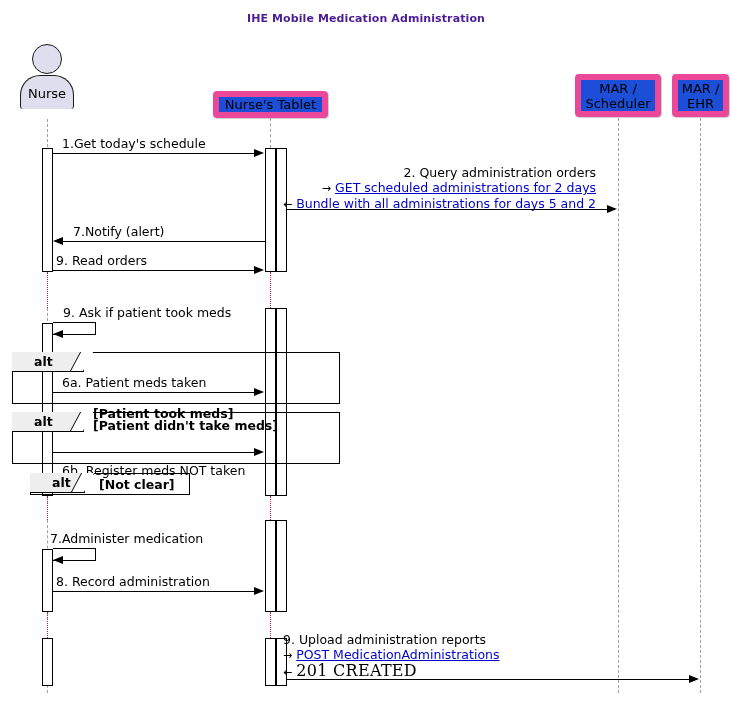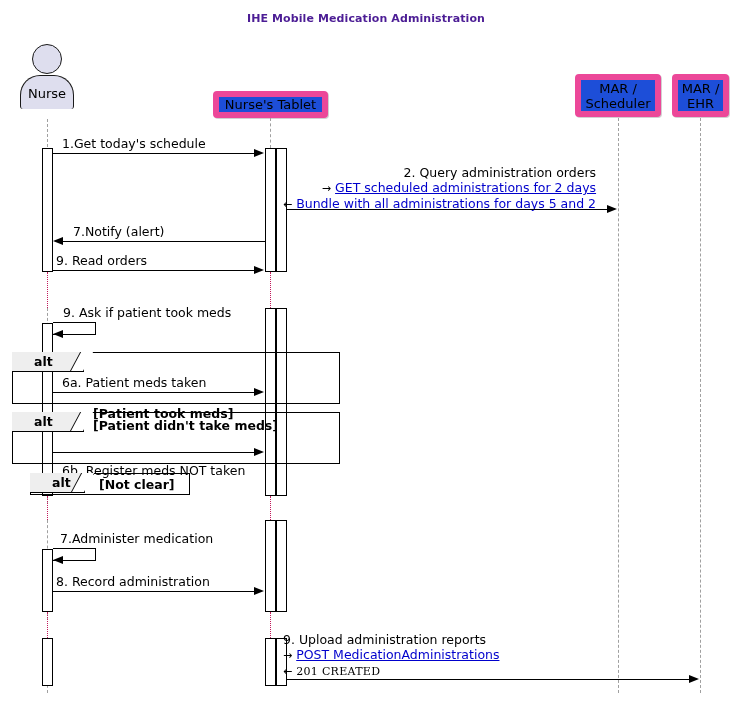--- a/index.html
+++ b/index.html
@@ -124,21 +124,21 @@
     line-height: 15px;
     color: #000000;
     white-space: nowrap;
   }
   .msg-label .link {
     color: #0000CC;
     text-decoration: underline;
   }
   .msg-label .mono {
     font-family: "DejaVu Serif", serif;
-    font-size: 11px;
+    font-size: 16px;
     letter-spacing: 0.3px;
   }
   .msg-label .gl {
     font-family: "DejaVu Sans", sans-serif;
     font-size: 11px;
     color: #000000;
   }
   .msg-sub { display: block; }
 
   
@@ -299,21 +299,21 @@
   <div class="msg-line" style="left:53px; top:452px; width:203px;"></div>
   <div class="arrow-head arrow-right" style="left:254px; top:447.5px;"></div>
 
   <div class="frag" style="left:30px; top:473px; width:160px; height:22px;"></div>
   <div class="frag-tab" style="left:30px; top:473px; width:55px; height:20px;">
     <span class="frag-tab-inner">alt</span>
     <span class="frag-tab-notch"></span>
   </div>
   <div class="frag-cond" style="left:99px; top:477px;">[Not clear]</div>
 
-  <div class="msg-label" style="left:60px; top:531px;">7.Administer medication</div>
+  <div class="msg-label" style="left:50px; top:531px;">7.Administer medication</div>
   <div class="selfloop" style="left:53px; top:548px; width:43px; height:13px;"></div>
   <div class="arrow-head arrow-left" style="left:53px; top:556px;"></div>
 
   <div class="msg-label" style="left:56px; top:574px;">8. Record administration</div>
   <div class="msg-line" style="left:53px; top:591px; width:203px;"></div>
   <div class="arrow-head arrow-right" style="left:254px; top:586.5px;"></div>
 
   <div class="msg-label" style="left:283px; top:632px;">
     <span class="msg-sub">9. Upload administration reports</span>
     <span class="msg-sub"><span class="gl">→</span> <span class="link">POST MedicationAdministrations</span></span>

